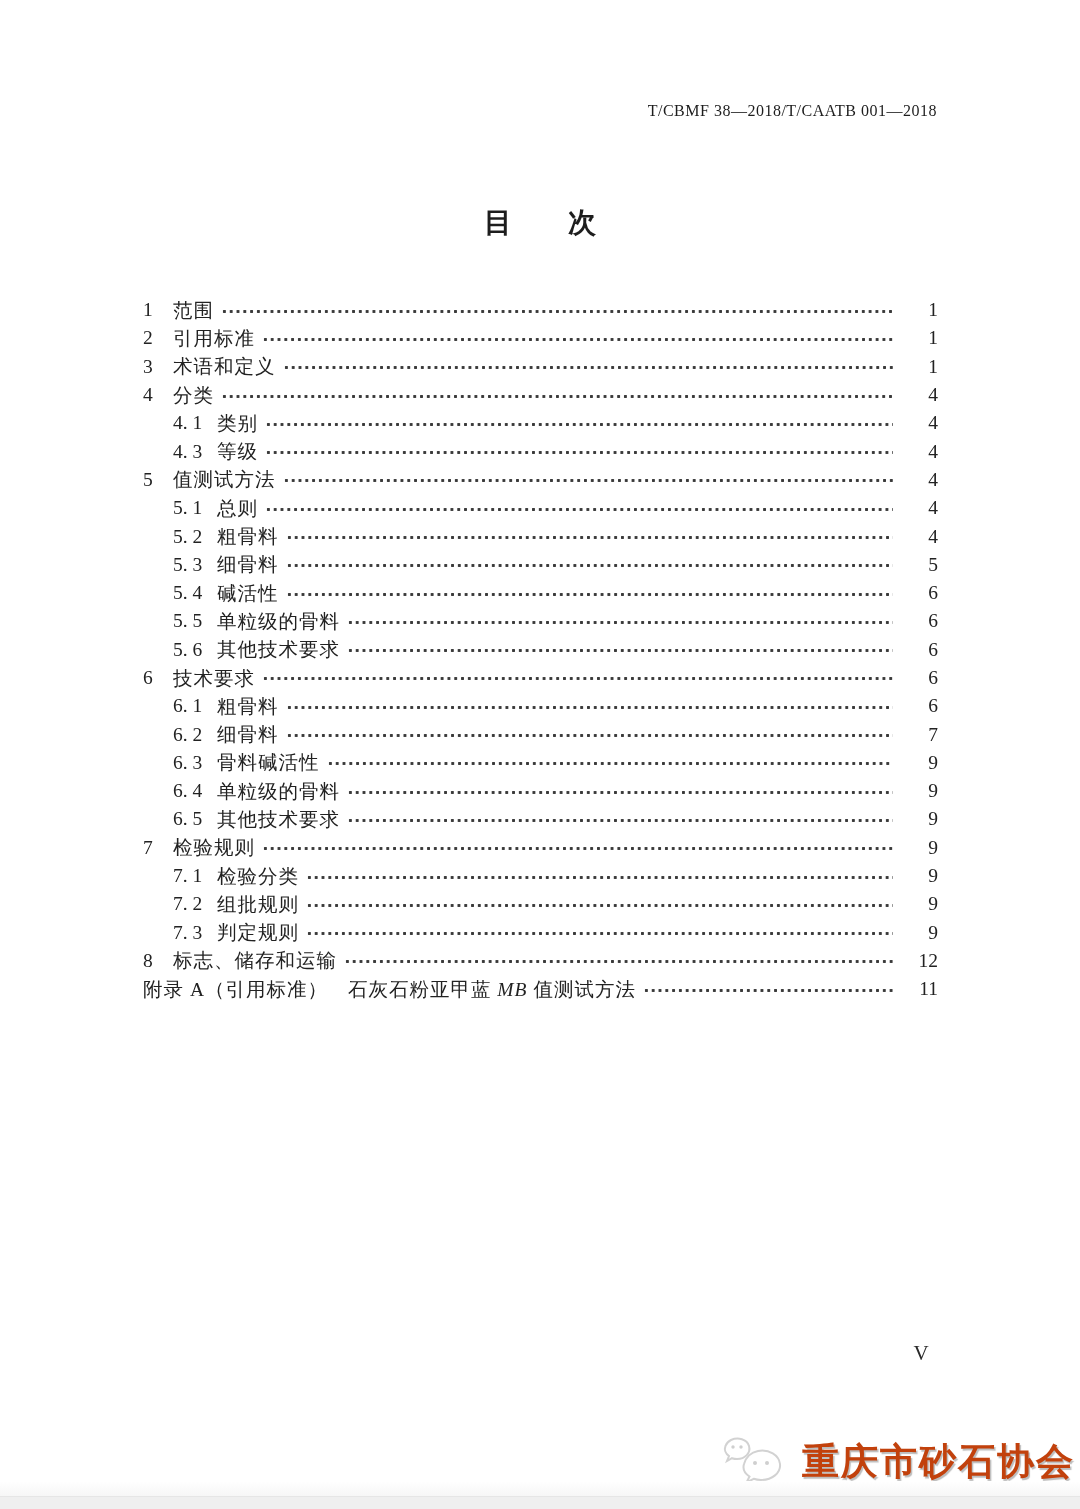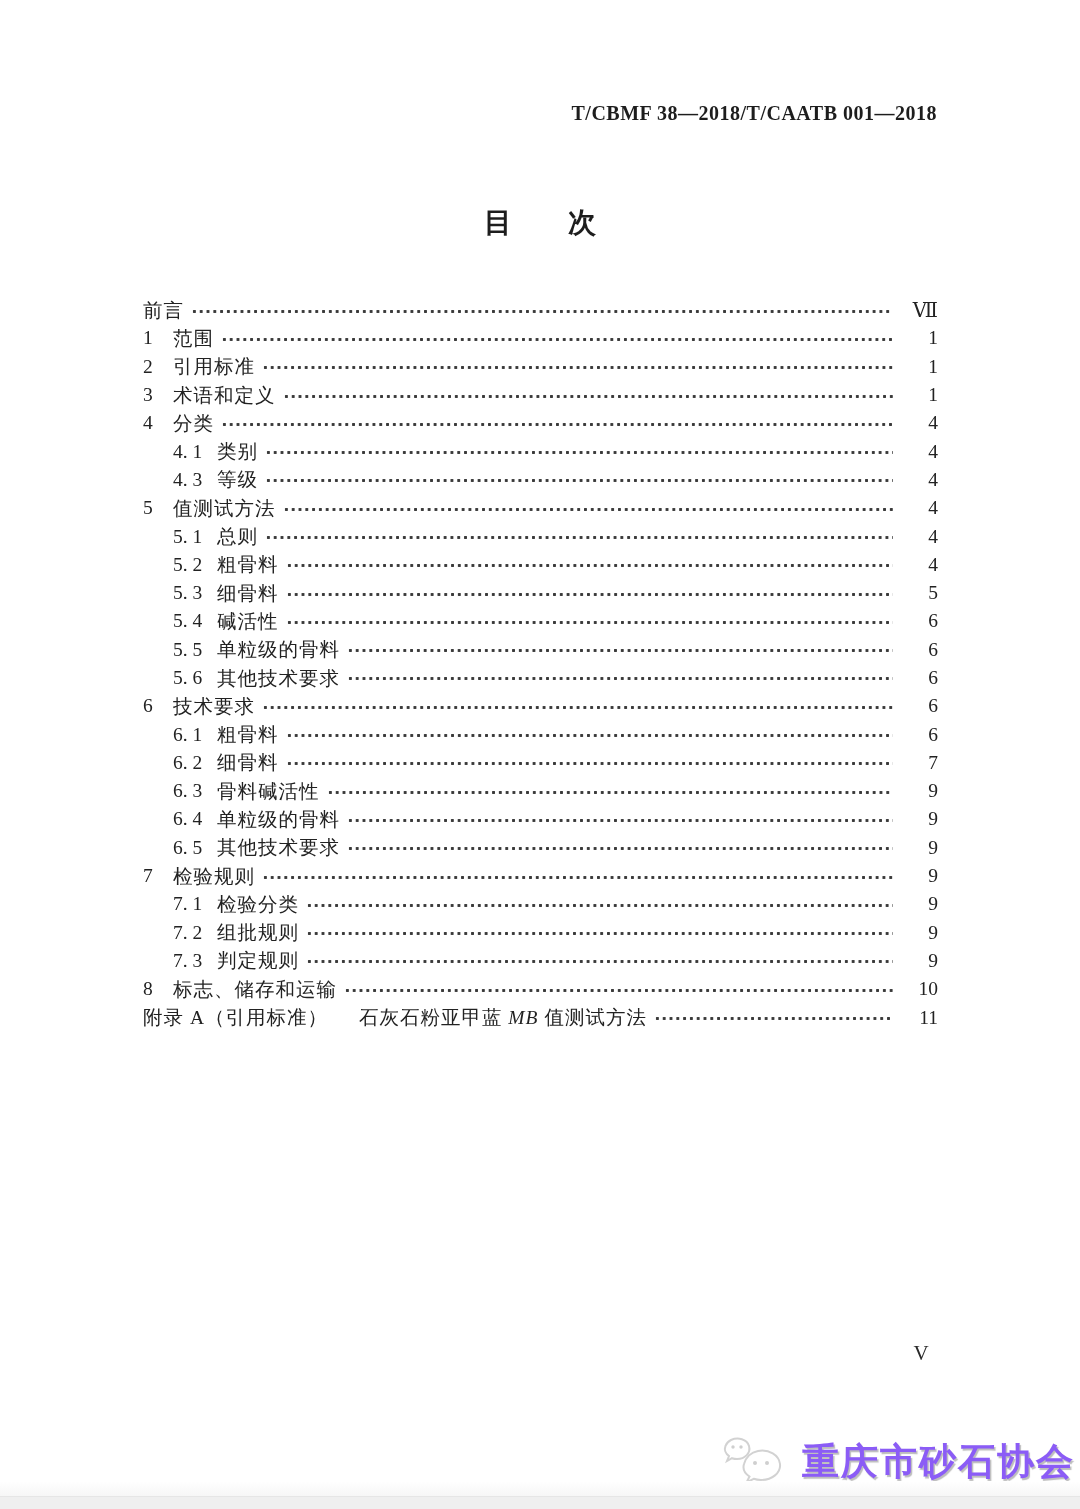--- a/index.html
+++ b/index.html
@@ -4,62 +4,62 @@
 <style>
   html,body { margin:0; padding:0; background:#ffffff; }
   .page {
     position:relative; width:1080px; height:1509px;
     background:#ffffff; overflow:hidden;
     font-family:"Liberation Serif","DejaVu Serif",serif;
     color:#222222;
   }
   .std-header {
     position:absolute; top:102px; left:0; right:143px;
-    text-align:right; font-size:20px; font-weight:bold;
+    text-align:right; font-size:16px; font-weight:normal;
     letter-spacing:0.5px; color:#1d1d1d;
   }
   .doc-title {
     position:absolute; top:204px; left:0; width:100%;
     text-align:center; font-size:28px; font-weight:bold; color:#1d1d1d;
   }
   .doc-title .t2 { margin-left:56px; }
   .toc {
     position:absolute; left:143px; top:296px; width:795px;
   }
   .row {
     display:flex; align-items:center; height:28.3px;
     font-size:19.5px; white-space:nowrap;
   }
   .num { flex:0 0 auto; }
   .lvl1 .num { width:30px; }
   .lvl2 { padding-left:30px; }
   .lvl2 .num { width:44px; }
   .label { flex:0 0 auto; letter-spacing:1px; }
-  .appendix-gap { margin-left:31px; }
+  .appendix-gap { margin-left:20px; }
   .italic-mb { font-style:italic; font-family:"Liberation Serif","DejaVu Serif",serif; }
   .dots {
     flex:1 1 auto; height:100%; margin:0 7px;
     background-image:radial-gradient(circle, #3a3a3a 1.35px, rgba(0,0,0,0) 1.6px);
     background-size:6.8px 6.8px;
     background-repeat:repeat-x;
     background-position:0 54%;
   }
   .pageno { flex:0 0 auto; width:38px; text-align:right; }
   .footer-pageno {
     position:absolute; top:1341px; left:896px; width:50px;
     text-align:center; font-size:21px; color:#2a2a2a;
   }
   .watermark {
     position:absolute; top:1436px; right:5px;
     display:flex; align-items:center; gap:8px;
   }
   .wm-text {
     font-family:Liberation Sans, sans-serif;
     font-size:37px; font-weight:bold; letter-spacing:2px;
-    color:#8b5cf6;
+    color:#c2410c;
     text-shadow:1.5px 1.5px 1px #bdbdbd, -0.5px -0.5px 0 #fafafa;
   }
   .wm-icon { display:block; }
   .bottom-fade {
     position:absolute; left:0; bottom:12px; width:100%; height:16px;
     background:linear-gradient(#ffffff, #f6f6f6);
   }
   .bottom-bar {
     position:absolute; left:0; bottom:0; width:100%; height:12px;
     background:#efefef; border-top:1px solid #e6e6e6;
@@ -70,25 +70,20 @@
 
 <div class="page">
 
   <div class="std-header">T/CBMF 38—2018/T/CAATB 001—2018</div>
 
   <div class="doc-title">
     <span class="t1">目</span><span class="t2">次</span>
   </div>
 
   <div class="toc">
-      <div class="row lvl0">
-        <span class="label">前言</span>
-        <span class="dots"></span>
-        <span class="pageno">Ⅶ</span>
-      </div>
       <div class="row lvl1">
         <span class="num">1</span>
         <span class="label">范围</span>
         <span class="dots"></span>
         <span class="pageno">1</span>
       </div>
       <div class="row lvl1">
         <span class="num">2</span>
         <span class="label">引用标准</span>
         <span class="dots"></span>
@@ -217,21 +212,21 @@
       <div class="row lvl2">
         <span class="num">7. 3</span>
         <span class="label">判定规则</span>
         <span class="dots"></span>
         <span class="pageno">9</span>
       </div>
       <div class="row lvl1">
         <span class="num">8</span>
         <span class="label">标志、储存和运输</span>
         <span class="dots"></span>
-        <span class="pageno">10</span>
+        <span class="pageno">12</span>
       </div>
       <div class="row lvl0">
         <span class="label"><span>附录 A（引用标准）</span><span class="appendix-gap">石灰石粉亚甲蓝 </span><i class="italic-mb">MB</i><span> 值测试方法</span></span>
         <span class="dots"></span>
         <span class="pageno">11</span>
       </div>
     </div>
 
   <div class="footer-pageno">V</div>
 

